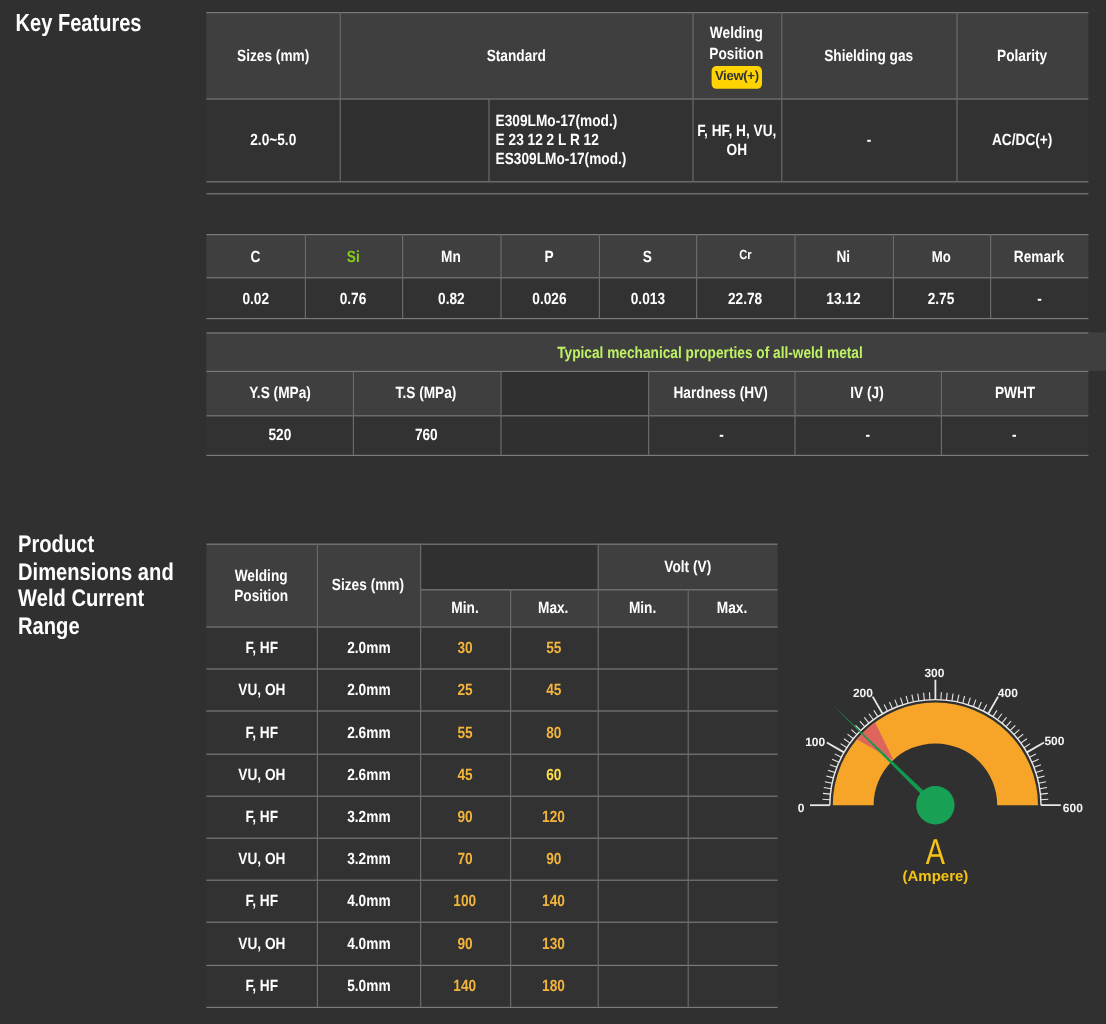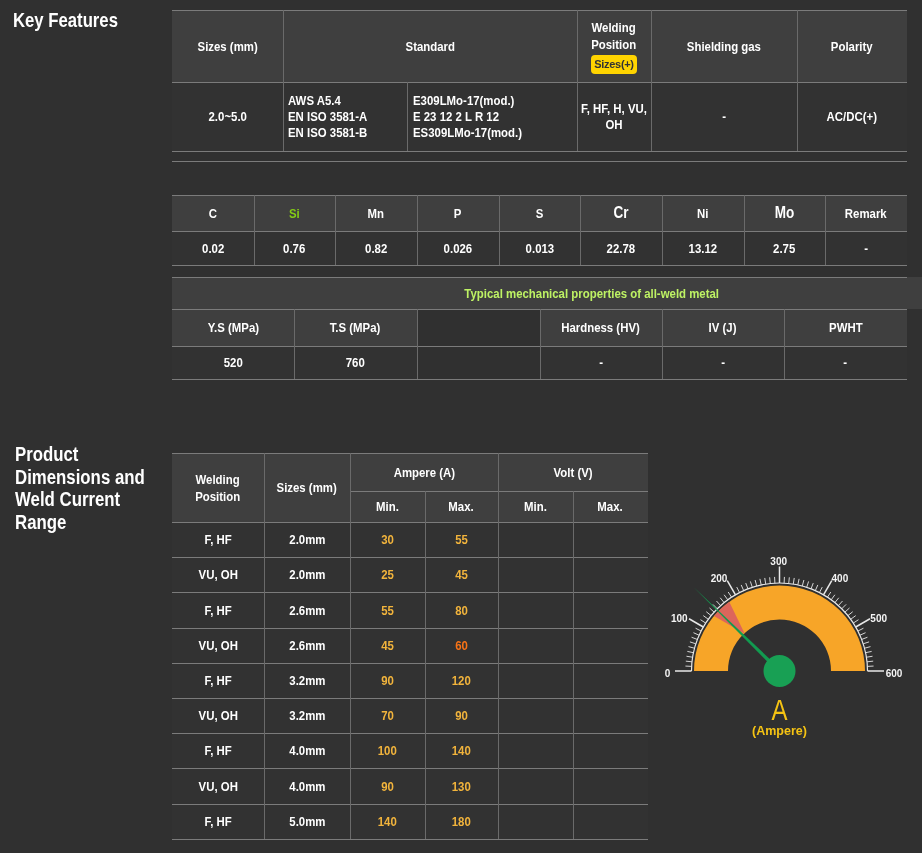--- a/index.html
+++ b/index.html
@@ -20,33 +20,30 @@
 <div id="page">
 <div style="position:absolute;left:13px;top:8px;font-size:20.5px;font-weight:700;color:#fff;transform:scaleX(0.815);transform-origin:left center;white-space:nowrap;">Key Features</div>
 <div style="position:absolute;left:15px;top:443px;font-size:20px;font-weight:700;color:#fff;line-height:22.5px;transform:scaleX(0.84);transform-origin:left center;white-space:nowrap;">Product<br>Dimensions and<br>Weld Current<br>Range</div>
 <div class="c" style="left:172px;top:10px;width:111px;height:72px;background:#3f3f3f;font-size:13.5px;font-weight:700;color:#ffffff">
       <span class="sx" style="transform-origin:center center">Sizes&nbsp;(mm)</span>
     </div>
 <div class="c" style="left:283px;top:10px;width:294px;height:72px;background:#3f3f3f;font-size:13.5px;font-weight:700;color:#ffffff">
       <span class="sx" style="transform-origin:center center">Standard</span>
     </div>
 <div class="c" style="left:577px;top:10px;width:74px;height:72px;background:#3f3f3f;font-size:13.5px;font-weight:700;color:#ffffff;line-height:17px">
-      <div><span class="sx" style="transform-origin:center center">Welding<br>Position</span><div class="badge">Sizes(+)</div></div>
+      <div><span class="sx" style="transform-origin:center center">Welding<br>Position</span><div class="badge">View(+)</div></div>
     </div>
 <div class="c" style="left:651px;top:10px;width:146px;height:72px;background:#3f3f3f;font-size:13.5px;font-weight:700;color:#ffffff">
       <span class="sx" style="transform-origin:center center">Shielding&nbsp;gas</span>
     </div>
 <div class="c" style="left:797px;top:10px;width:110px;height:72px;background:#3f3f3f;font-size:13.5px;font-weight:700;color:#ffffff">
       <span class="sx" style="transform-origin:center center">Polarity</span>
     </div>
 <div class="c" style="left:172px;top:82px;width:111px;height:69px;background:#323232;font-size:13.5px;font-weight:700;color:#ffffff">
       <span class="sx" style="transform-origin:center center">2.0~5.0</span>
-    </div>
-<div class="c" style="left:283px;top:82px;width:124px;height:69px;background:#323232;font-size:13.5px;font-weight:700;color:#ffffff;line-height:16px;justify-content:flex-start;text-align:left;padding-left:5px">
-      <span class="sx" style="transform-origin:left center">AWS A5.4<br>EN ISO 3581-A<br>EN ISO 3581-B</span>
     </div>
 <div class="c" style="left:407px;top:82px;width:170px;height:69px;background:#323232;font-size:13.5px;font-weight:700;color:#ffffff;line-height:16px;justify-content:flex-start;text-align:left;padding-left:6px">
       <span class="sx" style="transform-origin:left center">E309LMo-17(mod.)<br>E 23 12 2 L R 12<br>ES309LMo-17(mod.)</span>
     </div>
 <div class="c" style="left:577px;top:82px;width:74px;height:69px;background:#323232;font-size:13.5px;font-weight:700;color:#ffffff;line-height:15.5px">
       <span class="sx" style="transform-origin:center center">F, HF, H, VU,<br>OH</span>
     </div>
 <div class="c" style="left:651px;top:82px;width:146px;height:69px;background:#323232;font-size:13.5px;font-weight:700;color:#ffffff">
       <span class="sx" style="transform-origin:center center">-</span>
     </div>
@@ -84,33 +81,33 @@
     </div>
 <div class="c" style="left:417px;top:231px;width:82px;height:34px;background:#323232;font-size:13.5px;font-weight:700;color:#ffffff">
       <span class="sx" style="transform-origin:center center">0.026</span>
     </div>
 <div class="c" style="left:499px;top:195px;width:81px;height:36px;background:#3f3f3f;font-size:13.5px;font-weight:700;color:#ffffff">
       <span class="sx" style="transform-origin:center center">S</span>
     </div>
 <div class="c" style="left:499px;top:231px;width:81px;height:34px;background:#323232;font-size:13.5px;font-weight:700;color:#ffffff">
       <span class="sx" style="transform-origin:center center">0.013</span>
     </div>
-<div class="c" style="left:580px;top:195px;width:82px;height:36px;background:#3f3f3f;font-size:16px;font-weight:700;color:#ffffff">
+<div class="c" style="left:580px;top:195px;width:82px;height:36px;background:#3f3f3f;font-size:11px;font-weight:700;color:#ffffff">
       <span class="sx" style="transform-origin:center center">Cr</span>
     </div>
 <div class="c" style="left:580px;top:231px;width:82px;height:34px;background:#323232;font-size:13.5px;font-weight:700;color:#ffffff">
       <span class="sx" style="transform-origin:center center">22.78</span>
     </div>
 <div class="c" style="left:662px;top:195px;width:82px;height:36px;background:#3f3f3f;font-size:13.5px;font-weight:700;color:#ffffff">
       <span class="sx" style="transform-origin:center center">Ni</span>
     </div>
 <div class="c" style="left:662px;top:231px;width:82px;height:34px;background:#323232;font-size:13.5px;font-weight:700;color:#ffffff">
       <span class="sx" style="transform-origin:center center">13.12</span>
     </div>
-<div class="c" style="left:744px;top:195px;width:81px;height:36px;background:#3f3f3f;font-size:16px;font-weight:700;color:#ffffff">
+<div class="c" style="left:744px;top:195px;width:81px;height:36px;background:#3f3f3f;font-size:13px;font-weight:700;color:#ffffff">
       <span class="sx" style="transform-origin:center center">Mo</span>
     </div>
 <div class="c" style="left:744px;top:231px;width:81px;height:34px;background:#323232;font-size:13.5px;font-weight:700;color:#ffffff">
       <span class="sx" style="transform-origin:center center">2.75</span>
     </div>
 <div class="c" style="left:825px;top:195px;width:82px;height:36px;background:#3f3f3f;font-size:13.5px;font-weight:700;color:#ffffff">
       <span class="sx" style="transform-origin:center center">Remark</span>
     </div>
 <div class="c" style="left:825px;top:231px;width:82px;height:34px;background:#323232;font-size:13.5px;font-weight:700;color:#ffffff">
       <span class="sx" style="transform-origin:center center">-</span>
@@ -168,23 +165,20 @@
 <div class="vl" style="left:417px;top:309px;height:70px"></div>
 <div class="vl" style="left:540px;top:309px;height:70px"></div>
 <div class="vl" style="left:662px;top:309px;height:70px"></div>
 <div class="vl" style="left:784px;top:309px;height:70px"></div>
 <div class="c" style="left:172px;top:453px;width:92px;height:69px;background:#3f3f3f;font-size:13.5px;font-weight:700;color:#ffffff;line-height:17px">
       <span class="sx" style="transform-origin:center center">Welding<br>Position</span>
     </div>
 <div class="c" style="left:264px;top:453px;width:86px;height:69px;background:#3f3f3f;font-size:13.5px;font-weight:700;color:#ffffff">
       <span class="sx" style="transform-origin:center center">Sizes&nbsp;(mm)</span>
     </div>
-<div class="c" style="left:350px;top:453px;width:148px;height:38px;background:#3f3f3f;font-size:13.5px;font-weight:700;color:#ffffff">
-      <span class="sx" style="transform-origin:center center">Ampere&nbsp;(A)</span>
-    </div>
 <div class="c" style="left:498px;top:453px;width:150px;height:38px;background:#3f3f3f;font-size:13.5px;font-weight:700;color:#ffffff">
       <span class="sx" style="transform-origin:center center">Volt&nbsp;(V)</span>
     </div>
 <div class="c" style="left:350px;top:491px;width:75px;height:31px;background:#3f3f3f;font-size:13.5px;font-weight:700;color:#ffffff">
       <span class="sx" style="transform-origin:center center">Min.</span>
     </div>
 <div class="c" style="left:425px;top:491px;width:73px;height:31px;background:#3f3f3f;font-size:13.5px;font-weight:700;color:#ffffff">
       <span class="sx" style="transform-origin:center center">Max.</span>
     </div>
 <div class="c" style="left:498px;top:491px;width:75px;height:31px;background:#3f3f3f;font-size:13.5px;font-weight:700;color:#ffffff">
@@ -237,21 +231,21 @@
 <div class="c" style="left:573px;top:592px;width:75px;height:36px;background:#323232;font-size:13.5px;font-weight:700;color:#ffffff"></div>
 <div class="c" style="left:172px;top:628px;width:92px;height:35px;background:#323232;font-size:13.5px;font-weight:700;color:#ffffff">
       <span class="sx" style="transform-origin:center center">VU, OH</span>
     </div>
 <div class="c" style="left:264px;top:628px;width:86px;height:35px;background:#323232;font-size:13.5px;font-weight:700;color:#ffffff">
       <span class="sx" style="transform-origin:center center">2.6mm</span>
     </div>
 <div class="c" style="left:350px;top:628px;width:75px;height:35px;background:#323232;font-size:13.5px;font-weight:700;color:#f2b43c">
       <span class="sx" style="transform-origin:center center">45</span>
     </div>
-<div class="c" style="left:425px;top:628px;width:73px;height:35px;background:#323232;font-size:13.5px;font-weight:700;color:#f97316">
+<div class="c" style="left:425px;top:628px;width:73px;height:35px;background:#323232;font-size:13.5px;font-weight:700;color:#fde047">
       <span class="sx" style="transform-origin:center center">60</span>
     </div>
 <div class="c" style="left:498px;top:628px;width:75px;height:35px;background:#323232;font-size:13.5px;font-weight:700;color:#ffffff"></div>
 <div class="c" style="left:573px;top:628px;width:75px;height:35px;background:#323232;font-size:13.5px;font-weight:700;color:#ffffff"></div>
 <div class="c" style="left:172px;top:663px;width:92px;height:35px;background:#323232;font-size:13.5px;font-weight:700;color:#ffffff">
       <span class="sx" style="transform-origin:center center">F, HF</span>
     </div>
 <div class="c" style="left:264px;top:663px;width:86px;height:35px;background:#323232;font-size:13.5px;font-weight:700;color:#ffffff">
       <span class="sx" style="transform-origin:center center">3.2mm</span>
     </div>

